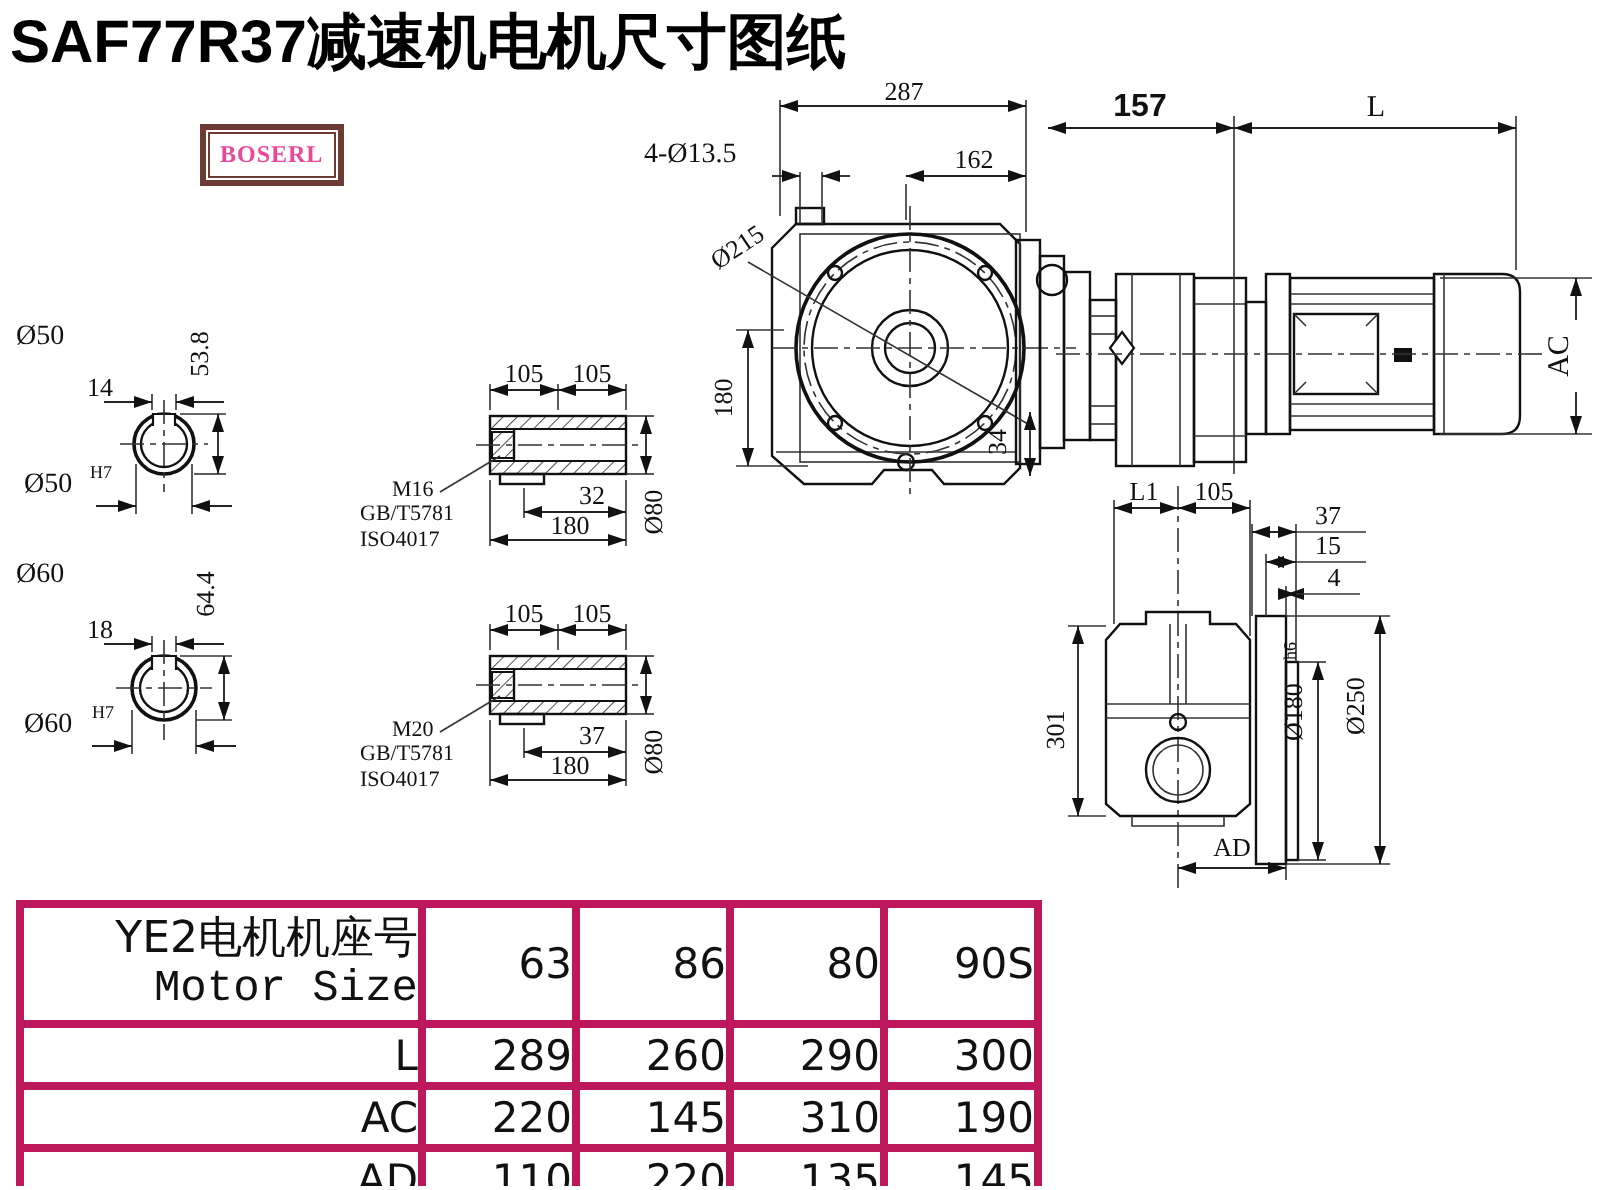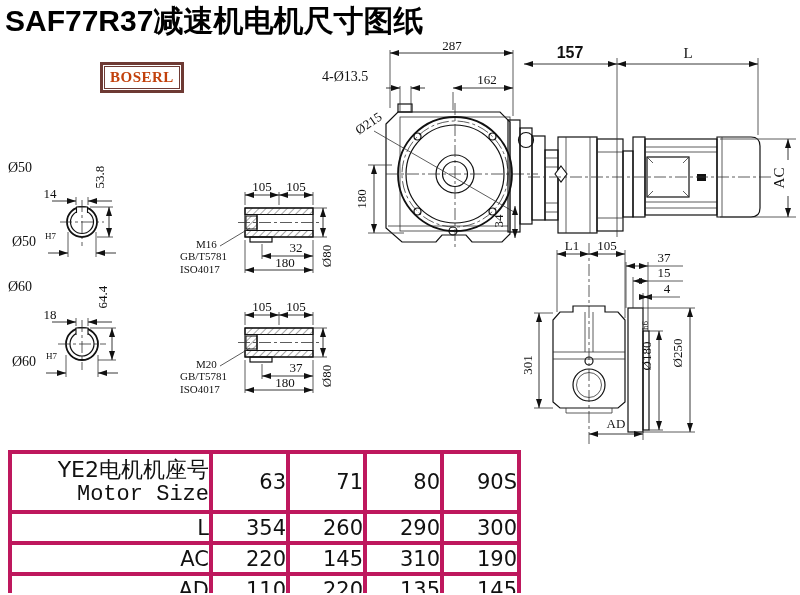--- a/index.html
+++ b/index.html
@@ -2,21 +2,21 @@
 <html><head>
 <meta charset="utf-8">
 <style>
   html,body{margin:0;padding:0;background:#fff;}
   .stage{position:relative;width:800px;height:593px;background:#fff;overflow:hidden;
          font-family:"Liberation Sans",sans-serif;color:#111;}
   .title{position:absolute;left:5px;top:1px;font-size:30px;font-weight:bold;
          letter-spacing:0px;color:#000;white-space:nowrap;}
   .logo{position:absolute;left:100px;top:62px;border:3px solid #6e3a34;padding:1px;background:#fff;}
   .logo-inner{border:1px solid #6e3a34;padding:0 5px;font-family:"Liberation Serif",serif;
-         font-weight:bold;font-size:15px;color:#c2410c;letter-spacing:0.5px;line-height:21px;}
+         font-weight:bold;font-size:12px;color:#ec4899;letter-spacing:0.5px;line-height:21px;}
   svg{position:absolute;left:0;top:0;}
   svg text{fill:#111;}
   .out{fill:none;stroke:#111;stroke-width:1.8;}
   .md{fill:none;stroke:#111;stroke-width:1.2;}
   .tn{fill:none;stroke:#333;stroke-width:0.8;}
   .dim{fill:none;stroke:#222;stroke-width:0.9;}
   .cl{fill:none;stroke:#333;stroke-width:0.8;stroke-dasharray:12 3 3 3;}
   .hz{fill:url(#hatch);stroke:#111;stroke-width:1;}
   .wh{fill:#fff;stroke:#111;stroke-width:1.1;}
   .d{font:13px "Liberation Serif",serif;text-anchor:middle;}
@@ -305,27 +305,27 @@
   </svg>
 
   <table class="spec">
     <tbody>
         <tr class="hrow">
       <td class="hcell">
         <div class="hcn">YE2电机机座号</div>
         <div class="hen">Motor Size</div>
       </td>
       <td class="vcell colnum">63</td>
-      <td class="vcell colnum">71</td>
+      <td class="vcell colnum">86</td>
       <td class="vcell colnum">80</td>
       <td class="vcell colnum">90S</td>
     </tr>
     <tr>
       <td class="hcell vcell">L</td>
-      <td class="vcell">354</td>
+      <td class="vcell">289</td>
       <td class="vcell">260</td>
       <td class="vcell">290</td>
       <td class="vcell">300</td>
     </tr>
     <tr>
       <td class="hcell vcell">AC</td>
       <td class="vcell">220</td>
       <td class="vcell">145</td>
       <td class="vcell">310</td>
       <td class="vcell">190</td>

